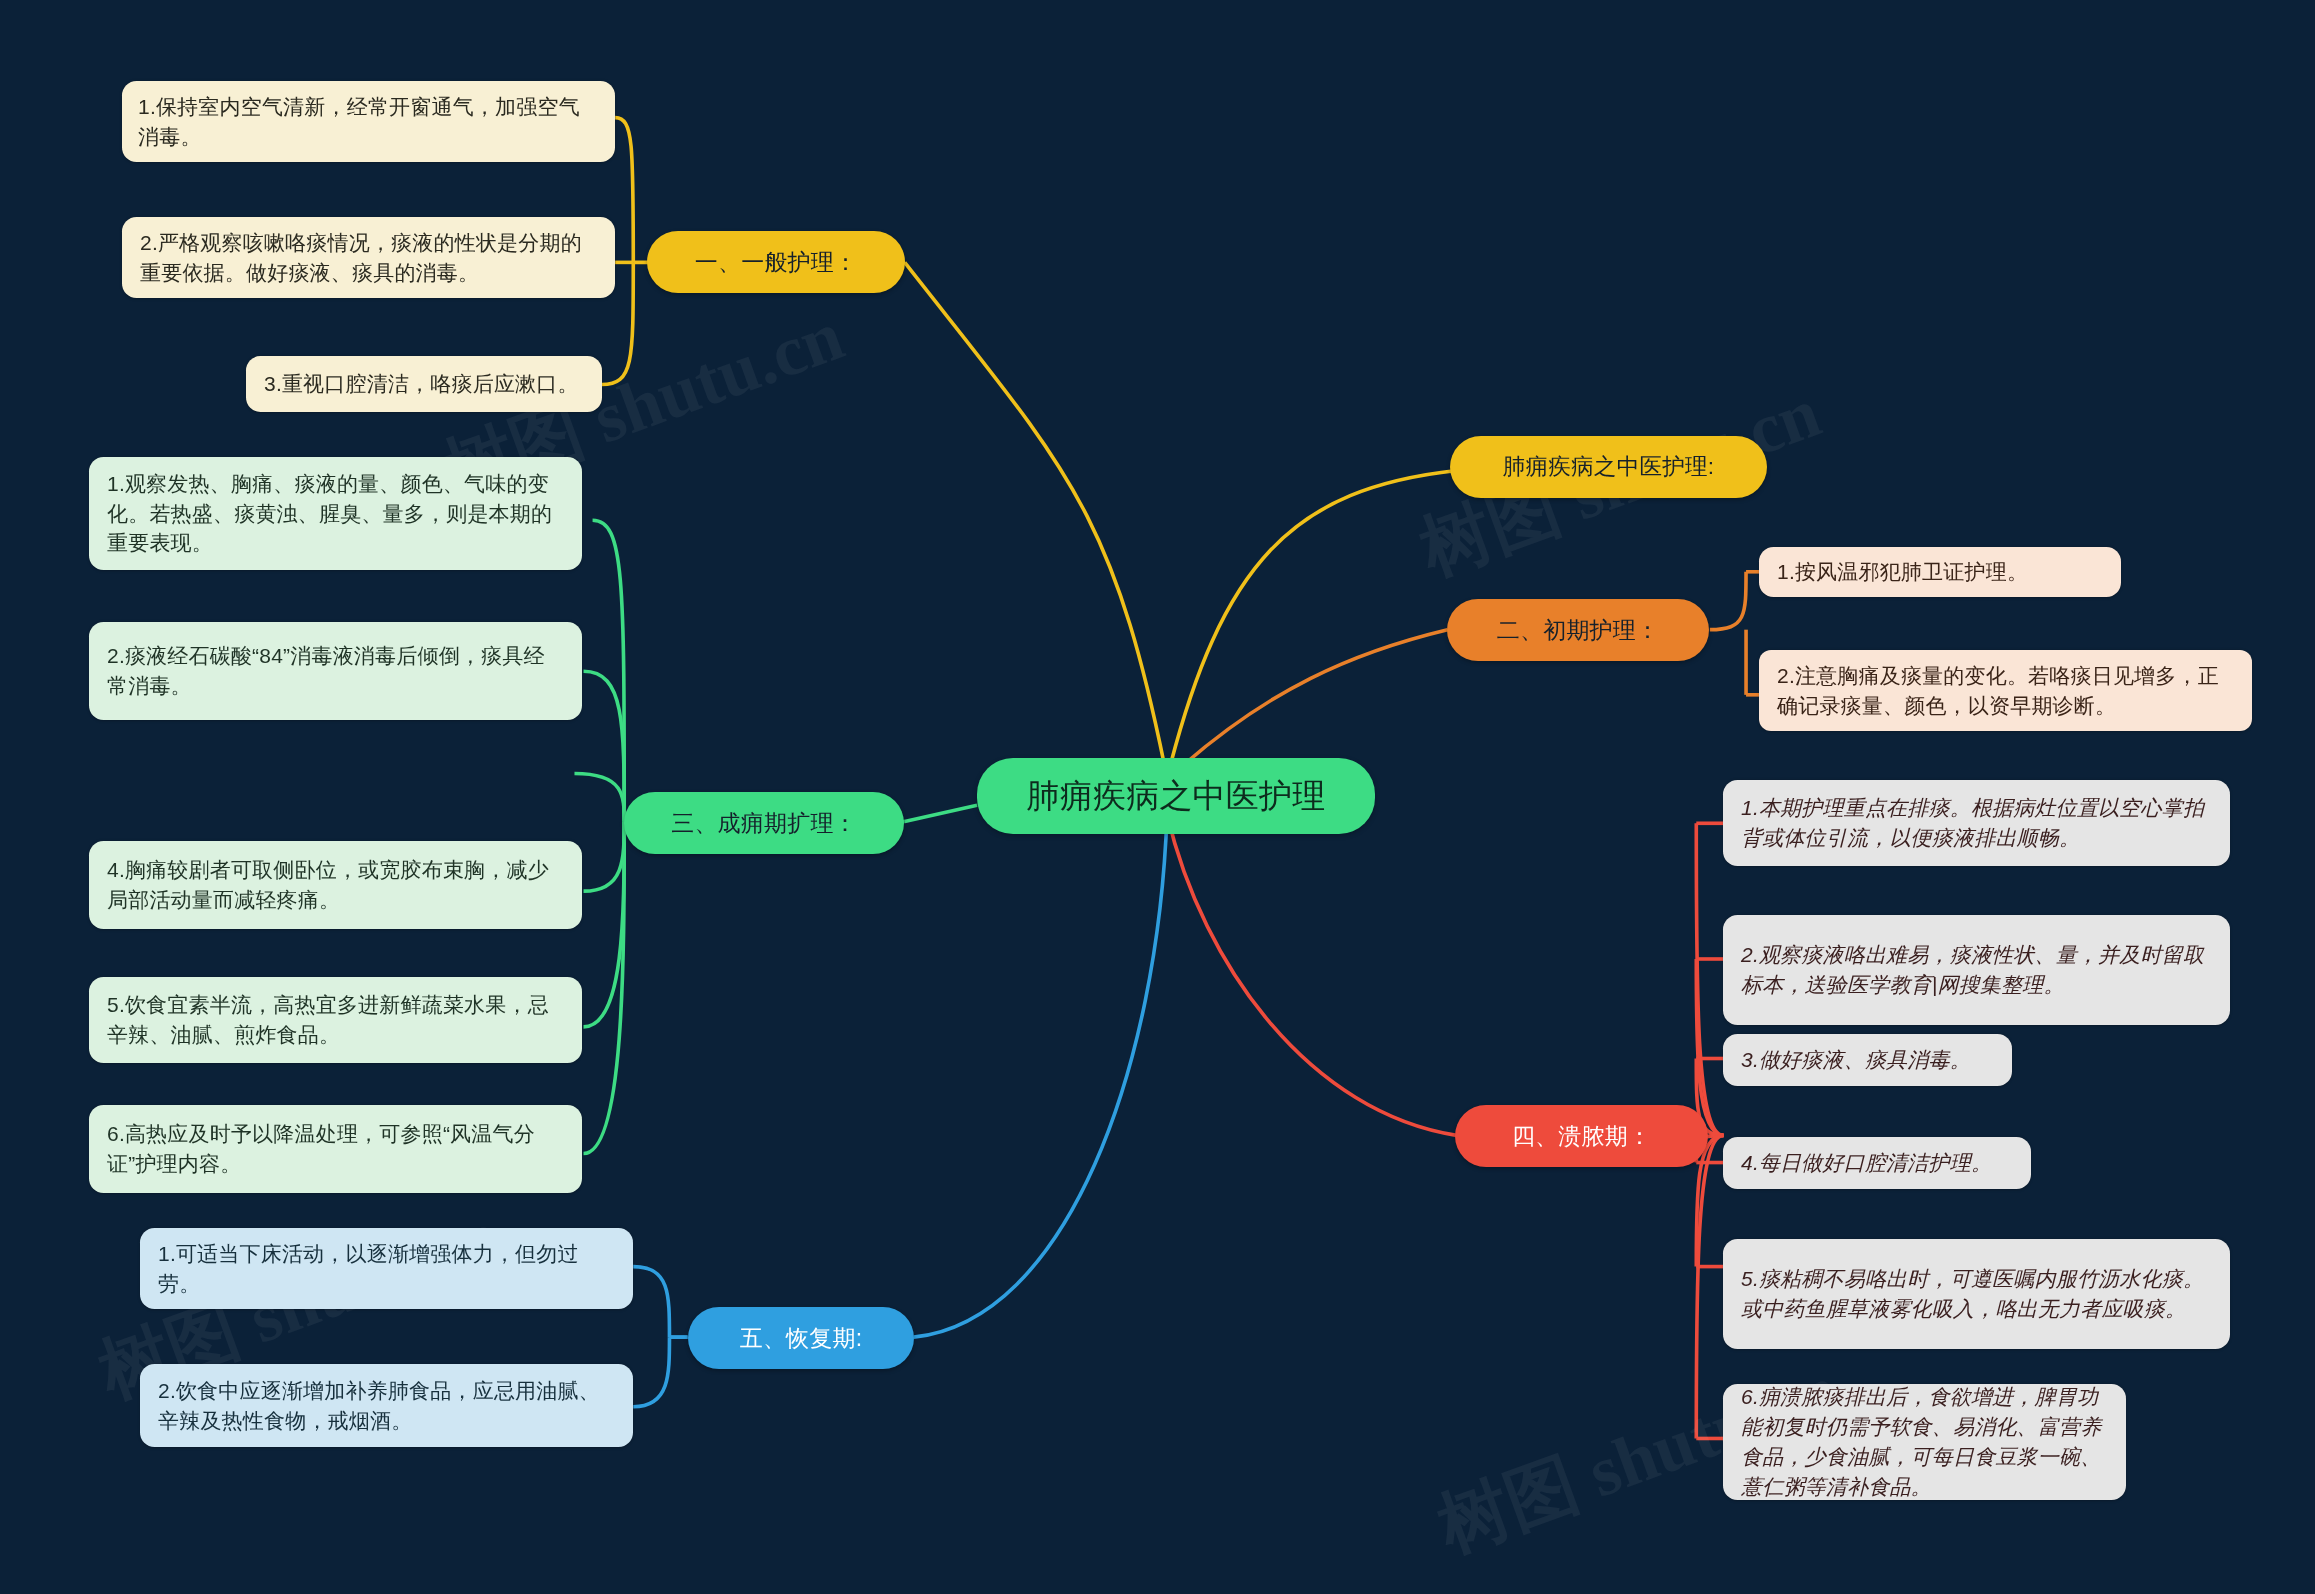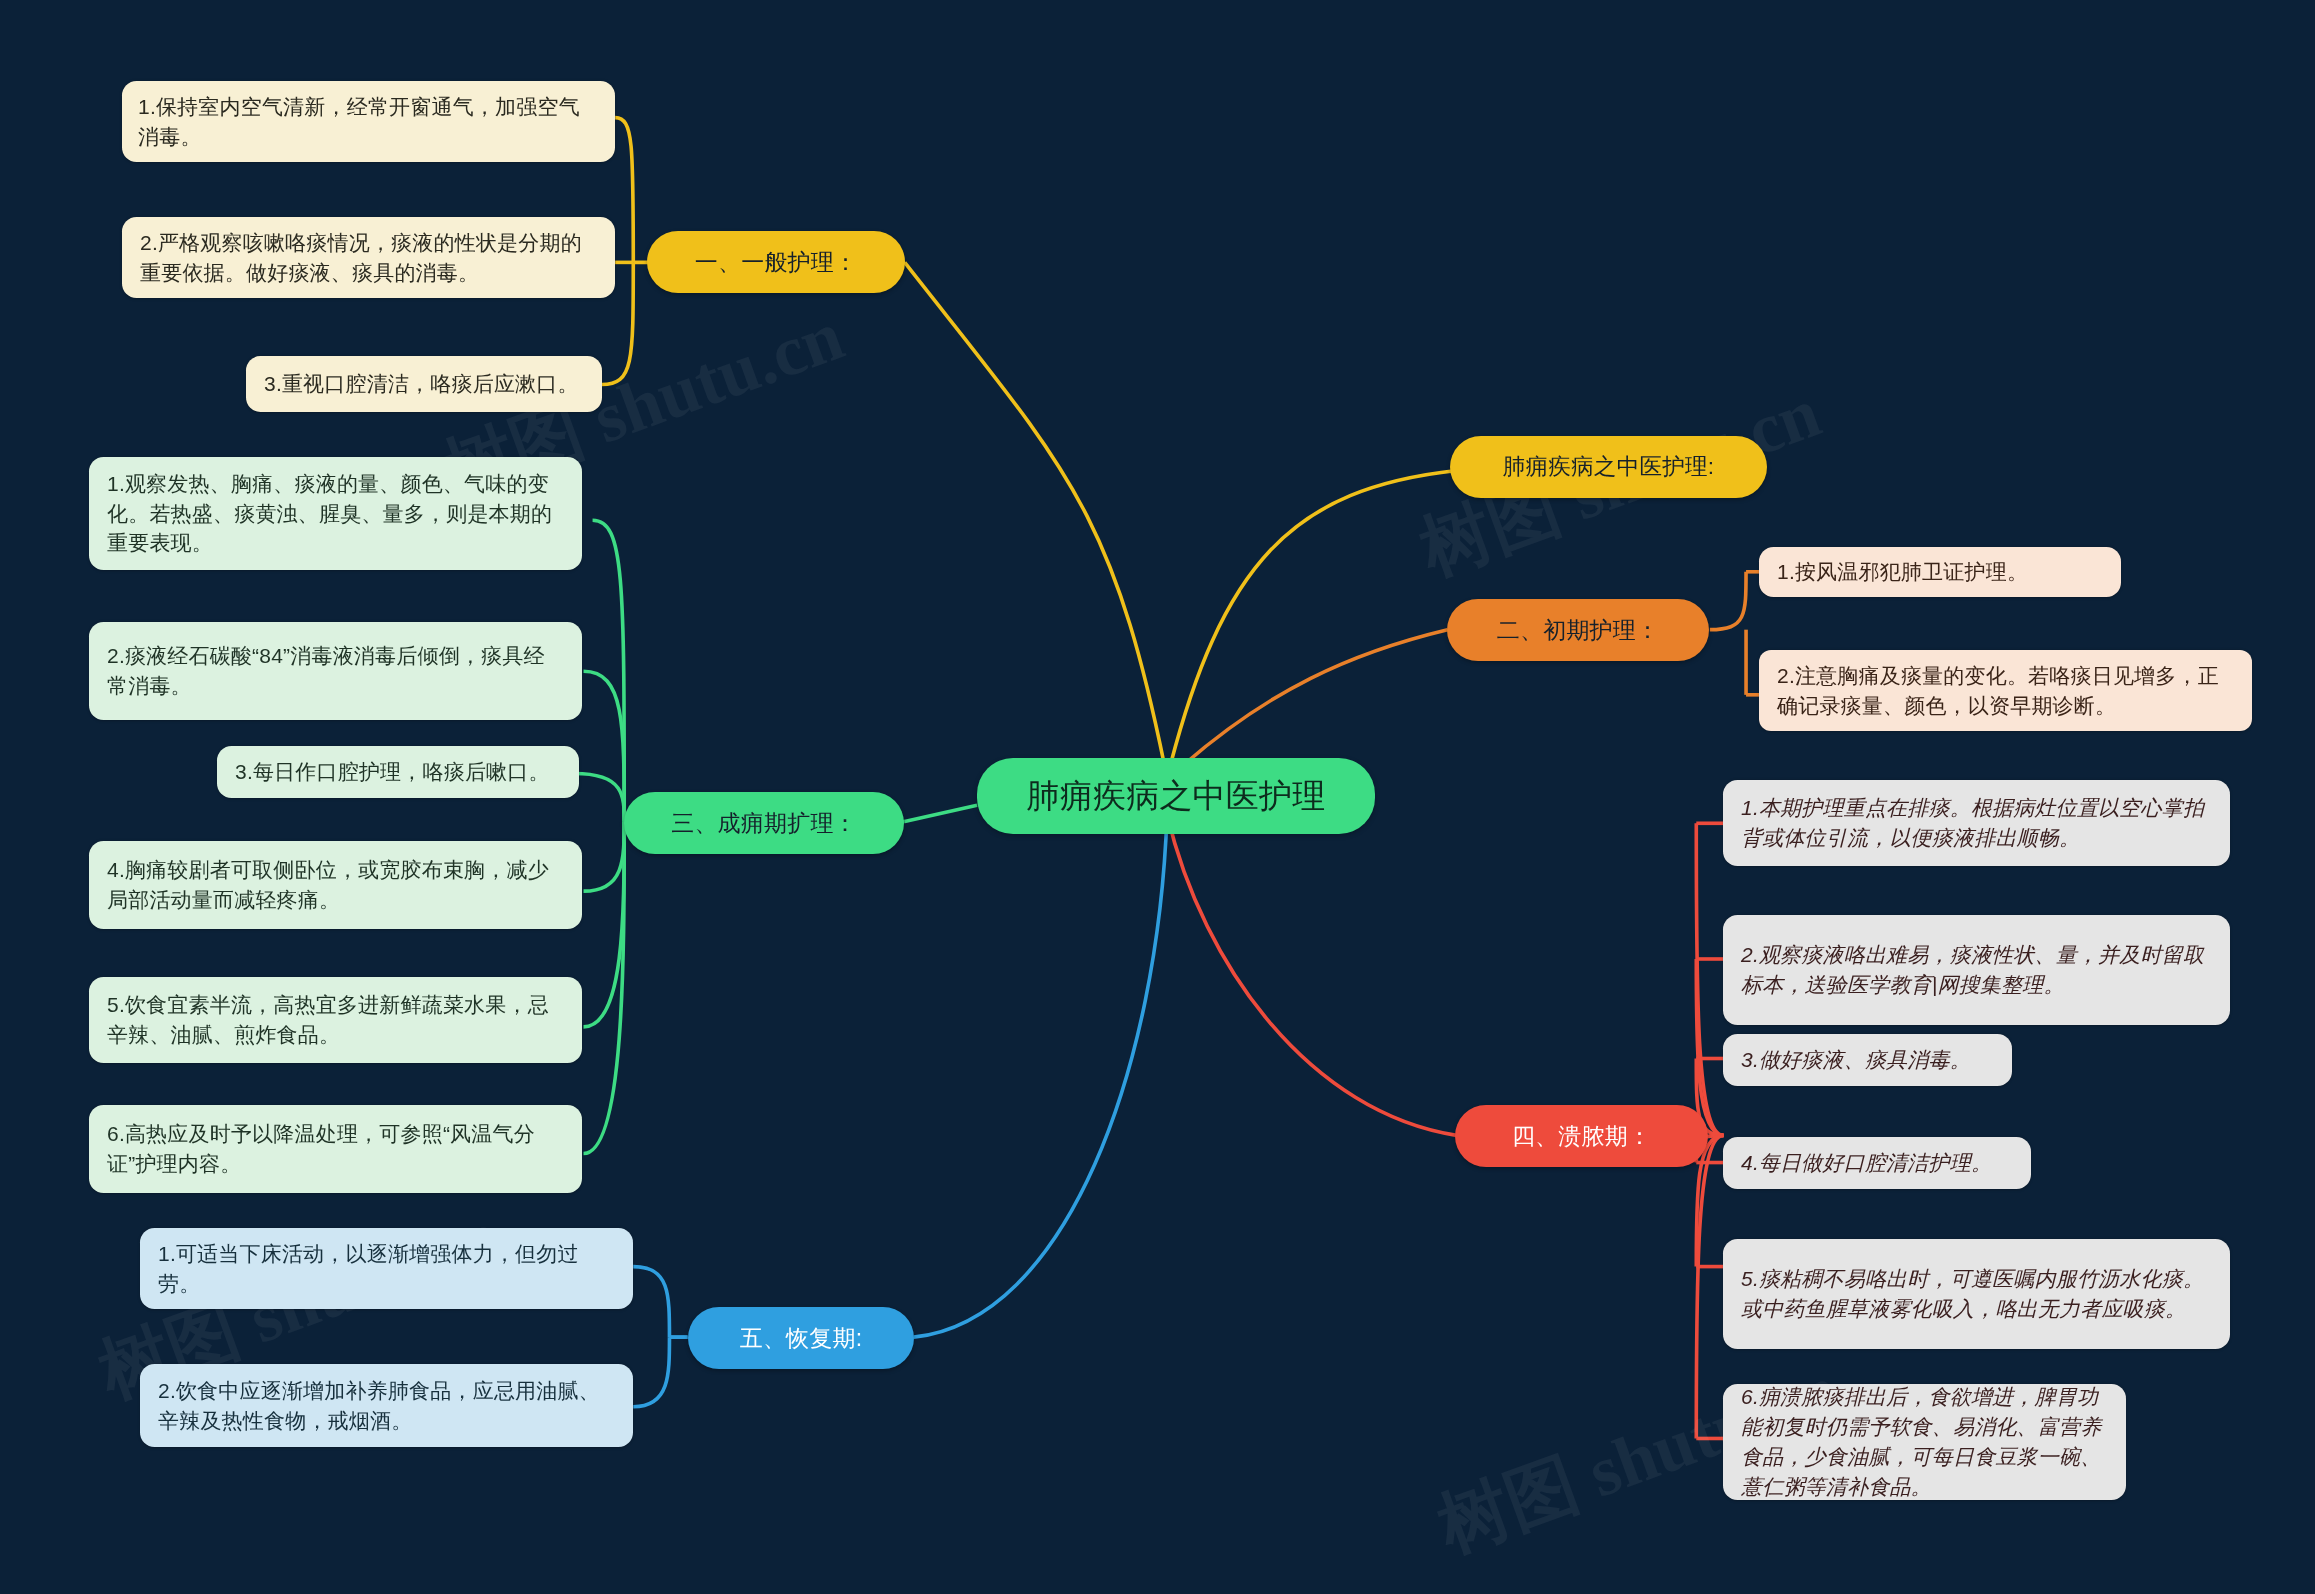--- a/index.html
+++ b/index.html
@@ -183,23 +183,20 @@
   <div class="node branch green" style="left:624px; top:792px; width:280px; height:62px;">
     <span>三、成痈期扩理：</span>
   </div>
 
   <div class="node leaf mint" style="left:89px; top:457px; width:493px; height:113px;">
     <span class="txt">1.观察发热、胸痛、痰液的量、颜色、气味的变化。若热盛、痰黄浊、腥臭、量多，则是本期的重要表现。</span>
   </div>
   <div class="node leaf mint" style="left:89px; top:622px; width:493px; height:98px;">
     <span class="txt">2.痰液经石碳酸“84”消毒液消毒后倾倒，痰具经常消毒。</span>
   </div>
-  <div class="node leaf mint" style="left:217px; top:746px; width:362px; height:52px;">
-    <span class="txt">3.每日作口腔护理，咯痰后嗽口。</span>
-  </div>
   <div class="node leaf mint" style="left:89px; top:841px; width:493px; height:88px;">
     <span class="txt">4.胸痛较剧者可取侧卧位，或宽胶布束胸，减少局部活动量而减轻疼痛。</span>
   </div>
   <div class="node leaf mint" style="left:89px; top:977px; width:493px; height:86px;">
     <span class="txt">5.饮食宜素半流，高热宜多进新鲜蔬菜水果，忌辛辣、油腻、煎炸食品。</span>
   </div>
   <div class="node leaf mint" style="left:89px; top:1105px; width:493px; height:88px;">
     <span class="txt">6.高热应及时予以降温处理，可参照“风温气分证”护理内容。</span>
   </div>
 

